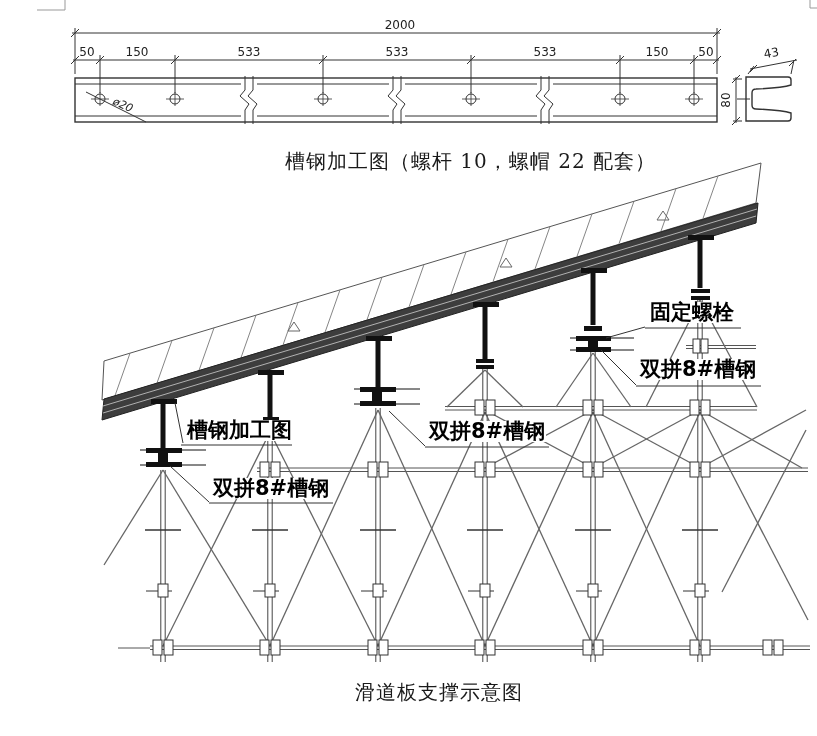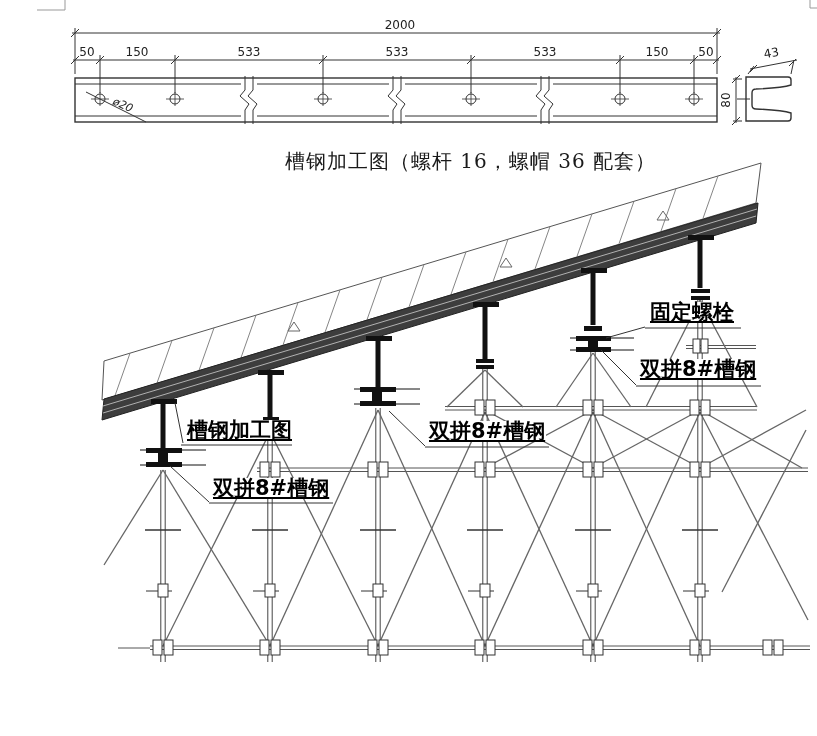--- a/index.html
+++ b/index.html
@@ -2,21 +2,21 @@
 <html><head>
 <meta charset="utf-8">
 <style>
   html,body{margin:0;padding:0;background:#fff;}
   #page{position:relative;width:817px;height:736px;background:#fff;overflow:hidden;
         font-family:"DejaVu Sans",sans-serif;}
   #page svg{position:absolute;left:0;top:0;}
   .caption{position:absolute;color:#1a1a1a;font-family:"DejaVu Serif",serif;
            font-size:20px;letter-spacing:1px;white-space:nowrap;}
   .cad-label{position:absolute;color:#000;background:#fff;font-family:"DejaVu Sans",sans-serif;
-             font-weight:700;font-size:21px;line-height:1;white-space:nowrap;padding:0 1px;text-decoration:underline;}
+             font-weight:700;font-size:21px;line-height:1;white-space:nowrap;padding:0 1px;}
   .dimtext{font-size:12px;fill:#222;font-family:"DejaVu Sans",sans-serif;}
   .holetext{font-size:11px;fill:#222;font-style:italic;font-family:"DejaVu Sans",sans-serif;}
 </style>
 </head>
 <body>
 
 <div id="page">
 
 <svg width="817" height="736" viewBox="0 0 817 736">
 
@@ -368,21 +368,22 @@
         <line x1="209" y1="503" x2="333" y2="503"></line>
     <line x1="425" y1="446" x2="389" y2="411"></line>
         <line x1="425" y1="447" x2="549" y2="447"></line>
     <line x1="636" y1="385" x2="601" y2="350"></line>
         <line x1="636" y1="386" x2="761" y2="386"></line>
     <line x1="645" y1="327" x2="606" y2="338"></line>
         <line x1="645" y1="328" x2="741" y2="328"></line>
   </g>
 </svg>
 
-<div class="caption" style="left:285px;top:148px;">槽钢加工图（螺杆 16，螺帽 36 配套）</div>
+<div class="caption" style="left:285px;top:148px;">槽钢加工图（螺杆 10，螺帽 22 配套）</div>
+<div class="caption" style="left:355px;top:679px;">滑道板支撑示意图</div>
 
 <div class="cad-label" style="left:186px;top:420px;">槽钢加工图</div>
 <div class="cad-label" style="left:212px;top:478px;">双拼8#槽钢</div>
 <div class="cad-label" style="left:428px;top:421px;">双拼8#槽钢</div>
 <div class="cad-label" style="left:639px;top:359px;">双拼8#槽钢</div>
 <div class="cad-label" style="left:649px;top:302px;">固定螺栓</div>
 
 </div>
 
 </body></html>

